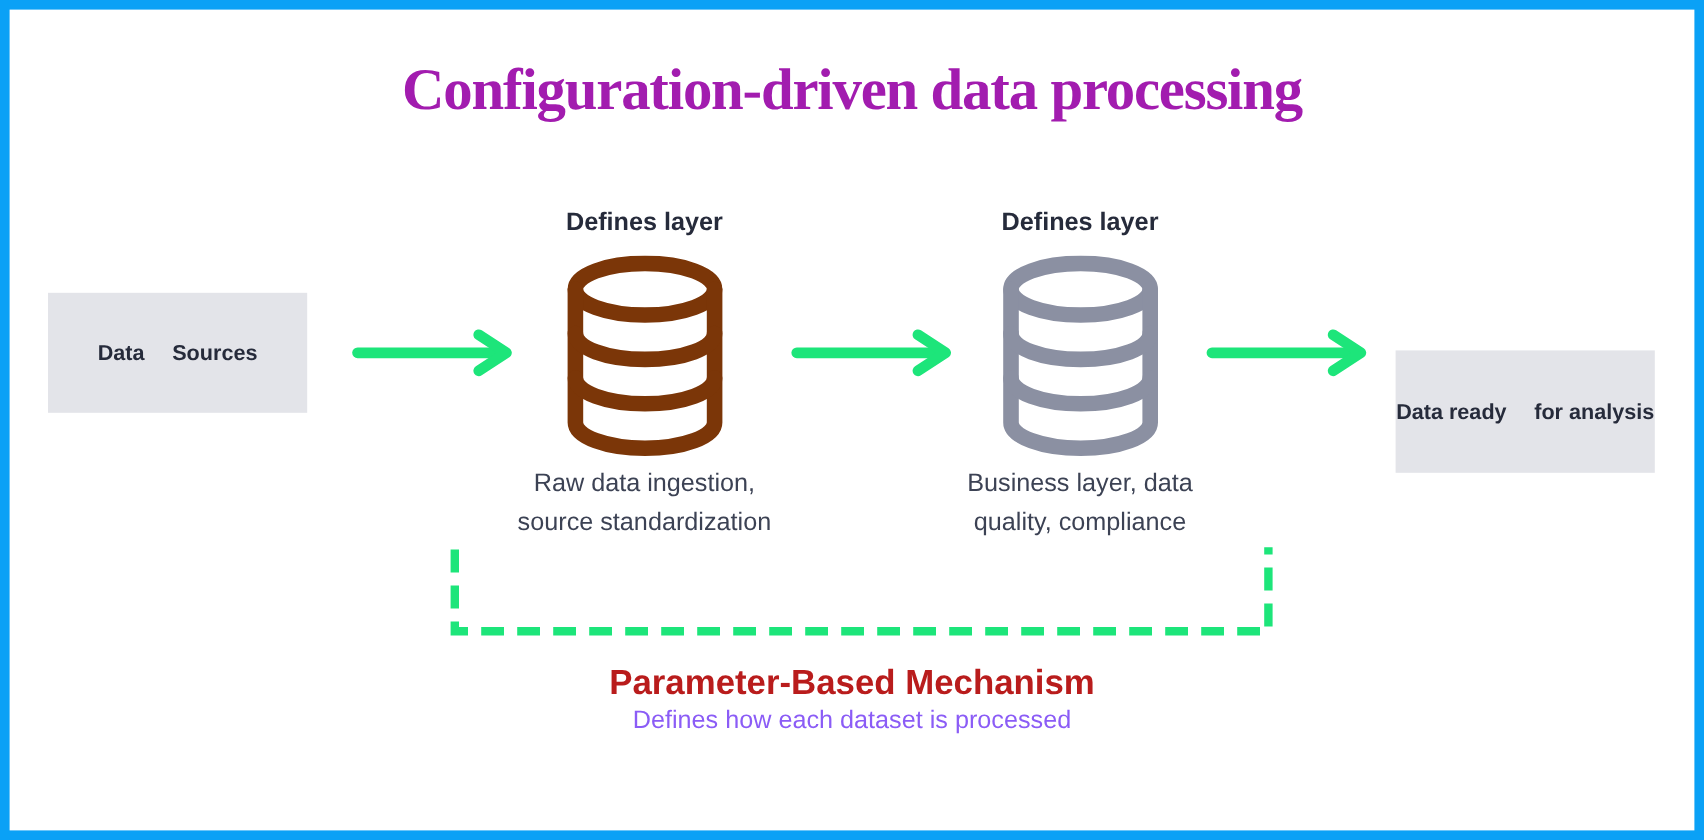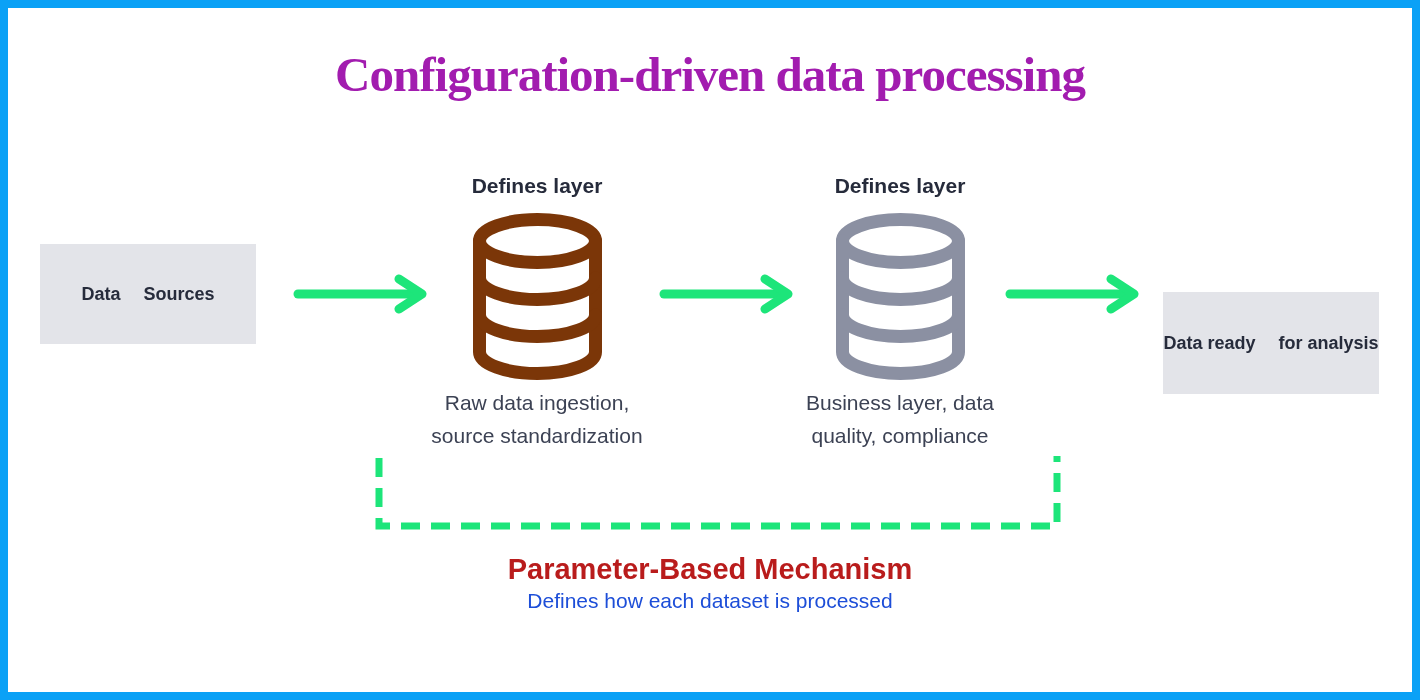--- a/index.html
+++ b/index.html
@@ -101,21 +101,21 @@
     font-weight: 700;
     font-size: 29px;
     color: #b91c1c;
   }
   .mech-subtitle {
     position: absolute;
     left: 0; right: 0;
     top: 581px;
     text-align: center;
     font-size: 21px;
-    color: #1d4ed8;
+    color: #8b5cf6;
   }
 </style>
 </head>
 <body>
 
 <div class="canvas">
 
   <h1 class="title">Configuration-driven data processing</h1>
 
   <div class="flow-box source-box">

